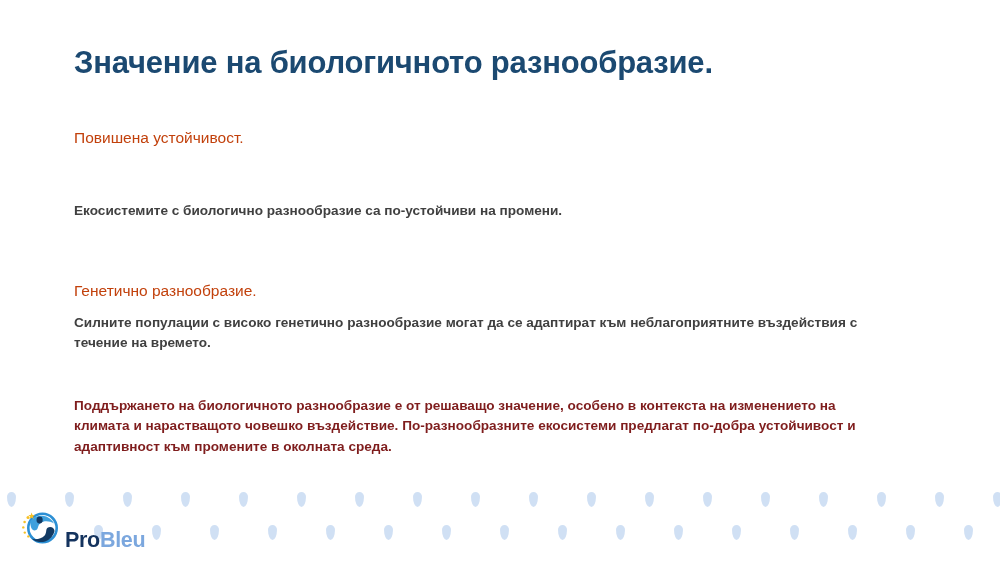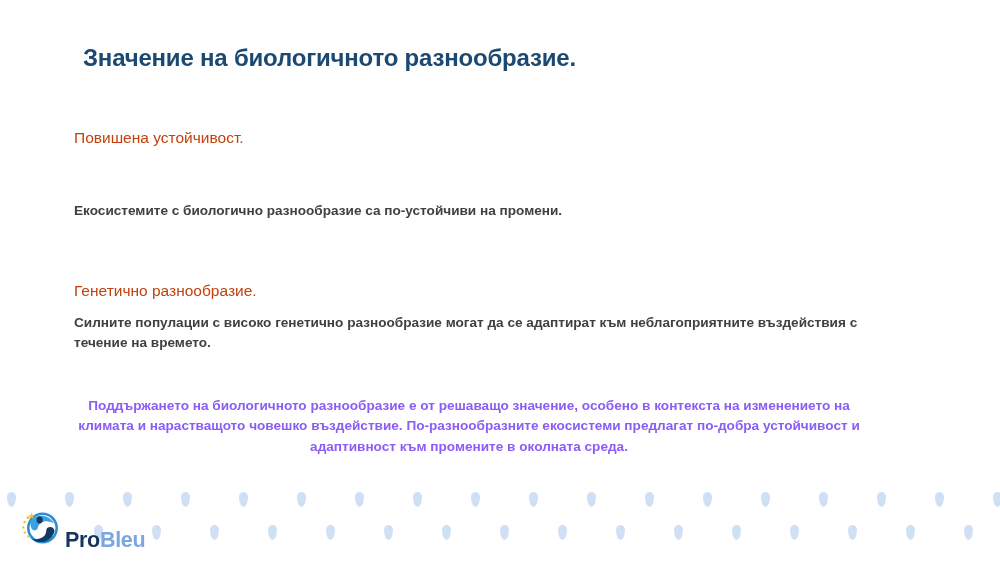--- a/index.html
+++ b/index.html
@@ -24,26 +24,25 @@
     background: #ffffff;
     overflow: hidden;
   }
 
   
   .slide-title {
     position: absolute;
     left: 74px;
     top: 44px;
     width: 870px;
-    font-size: 24px;
+    font-size: 31px;
     font-weight: bold;
     color: #1b4971;
     letter-spacing: -0.2px;
     line-height: 1.2;
-    margin-left: 9px;
   }
 
   
   .content {
     position: absolute;
     left: 74px;
     top: 128px;
     width: 790px;
   }
 
@@ -56,22 +55,21 @@
 
   .body-text {
     font-size: 13.6px;
     font-weight: bold;
     color: #404040;
     line-height: 1.52;
   }
 
   .body-text.bold {
     font-weight: bold;
-    color: #8b5cf6;
-    text-align: center;
+    color: #7f1d1d;
   }
 
   
   .sp-1 { height: 52px; }
   .sp-2 { height: 19px; }
   .sp-3 { height: 40px; }
   .sp-4 { height: 11px; }
   .sp-5 { height: 42px; }
 
   

